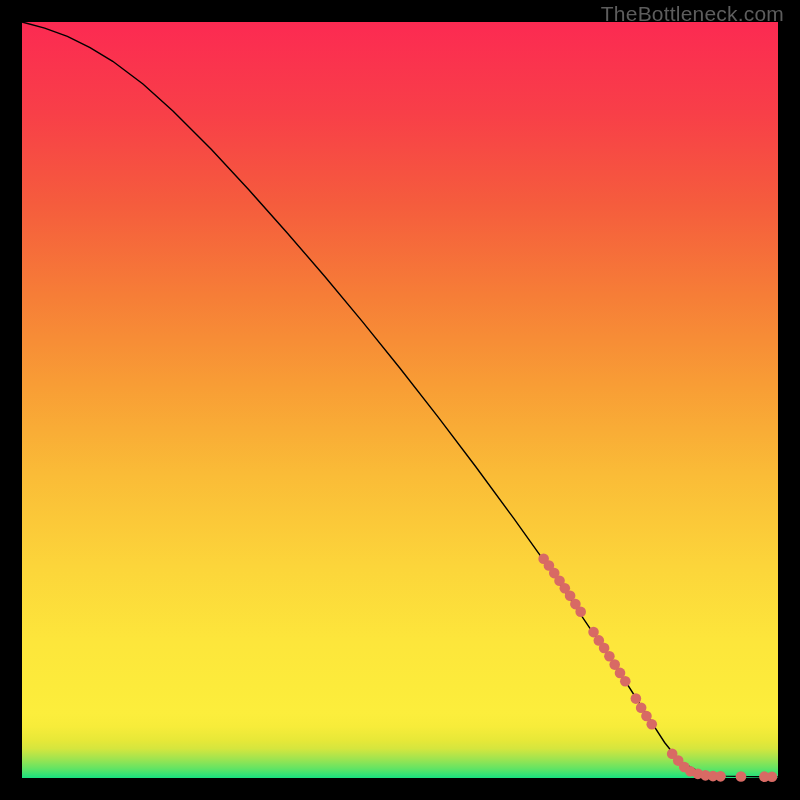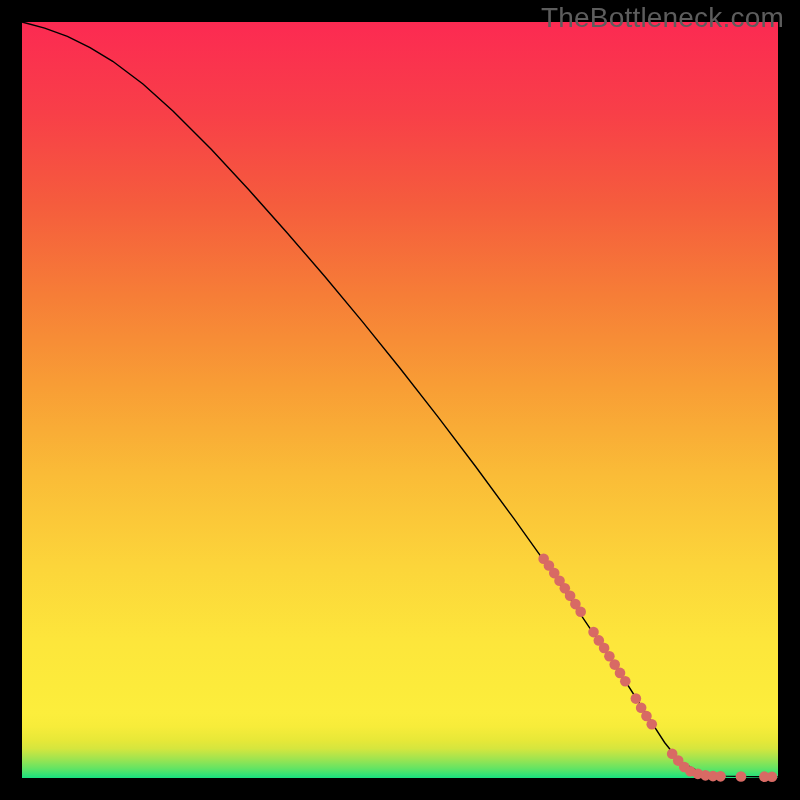--- a/index.html
+++ b/index.html
@@ -9,21 +9,21 @@
     height: 800px;
     background: #000;
     position: relative;
     font-family: Arial, Helvetica, sans-serif;
   }
   .watermark {
     position: absolute;
     top: 2px;
     right: 16px;
     color: #5d5d5d;
-    font-size: 28px;
+    font-size: 21px;
     font-weight: 400;
     letter-spacing: 0.2px;
     z-index: 10;
   }
   .plot-area {
     position: absolute;
     left: 22px;
     top: 22px;
     width: 756px;
     height: 756px;

